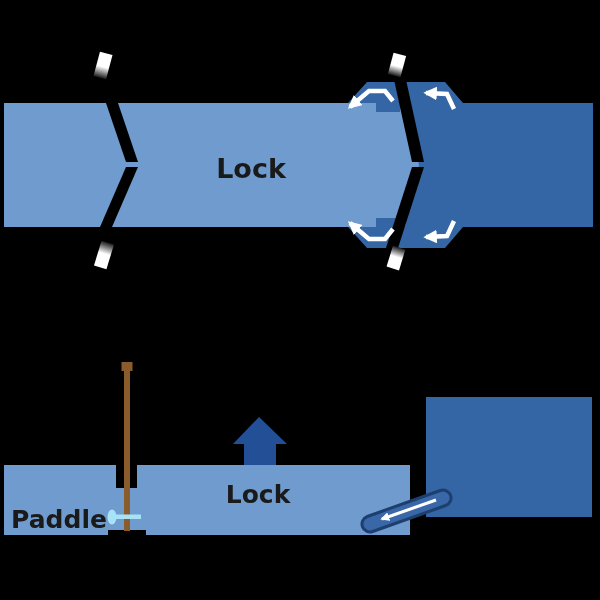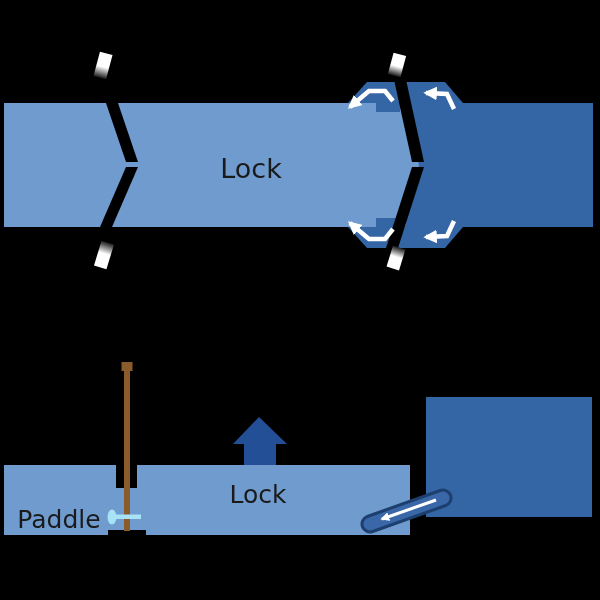--- a/index.html
+++ b/index.html
@@ -1,16 +1,16 @@
 <!DOCTYPE html>
 <html><head>
 <meta charset="utf-8">
 <style>
   html,body{margin:0;padding:0;background:#000;width:600px;height:600px;overflow:hidden;}
-  .stage{position:relative;width:600px;height:428px;background:#000;}
+  .stage{position:relative;width:600px;height:428px;background:#000;font-weight:bold;}
   svg{position:absolute;top:0;left:0;}
   text{font-family:"DejaVu Sans","Liberation Sans",sans-serif;}
 </style>
 </head>
 <body>
 
 <div class="stage">
 <svg width="600" height="600" viewBox="0 0 600 600">
   <defs>
     <linearGradient id="beamFadeDown" x1="0" y1="0" x2="0" y2="1">

